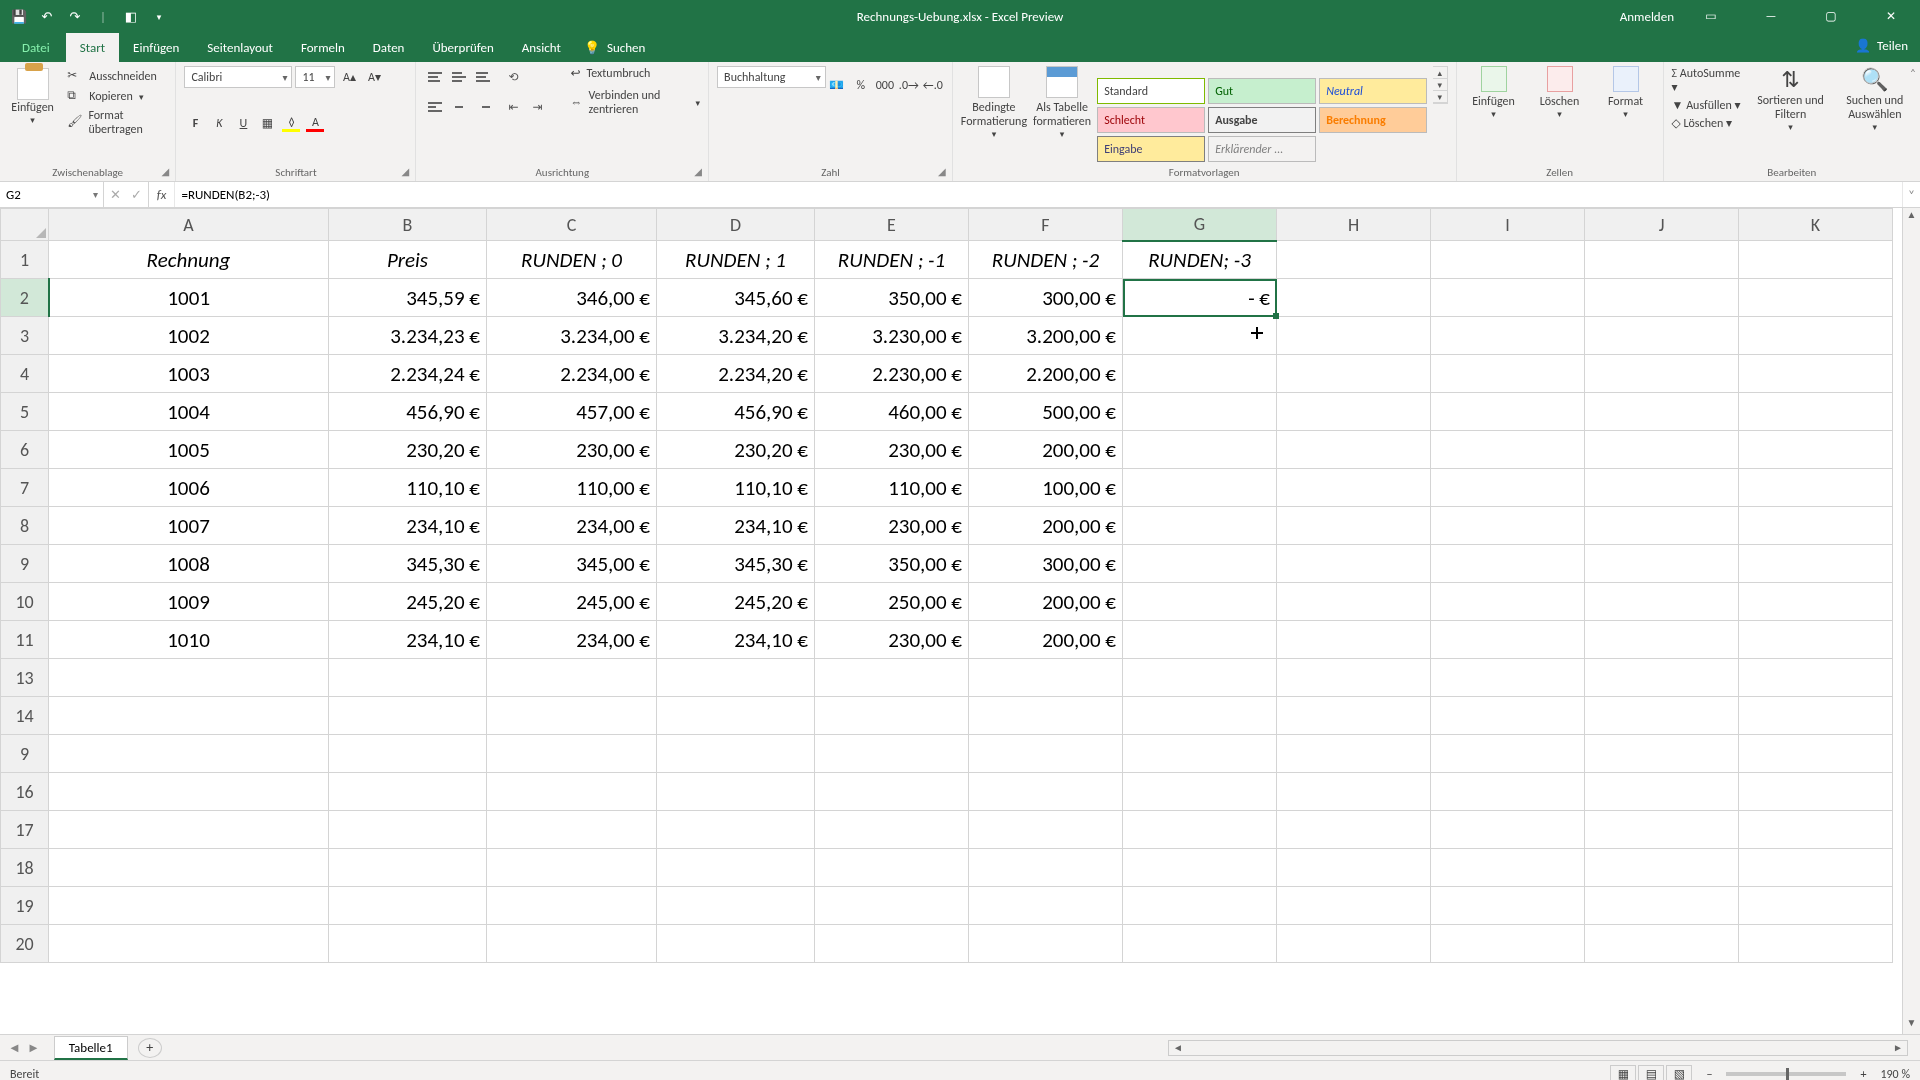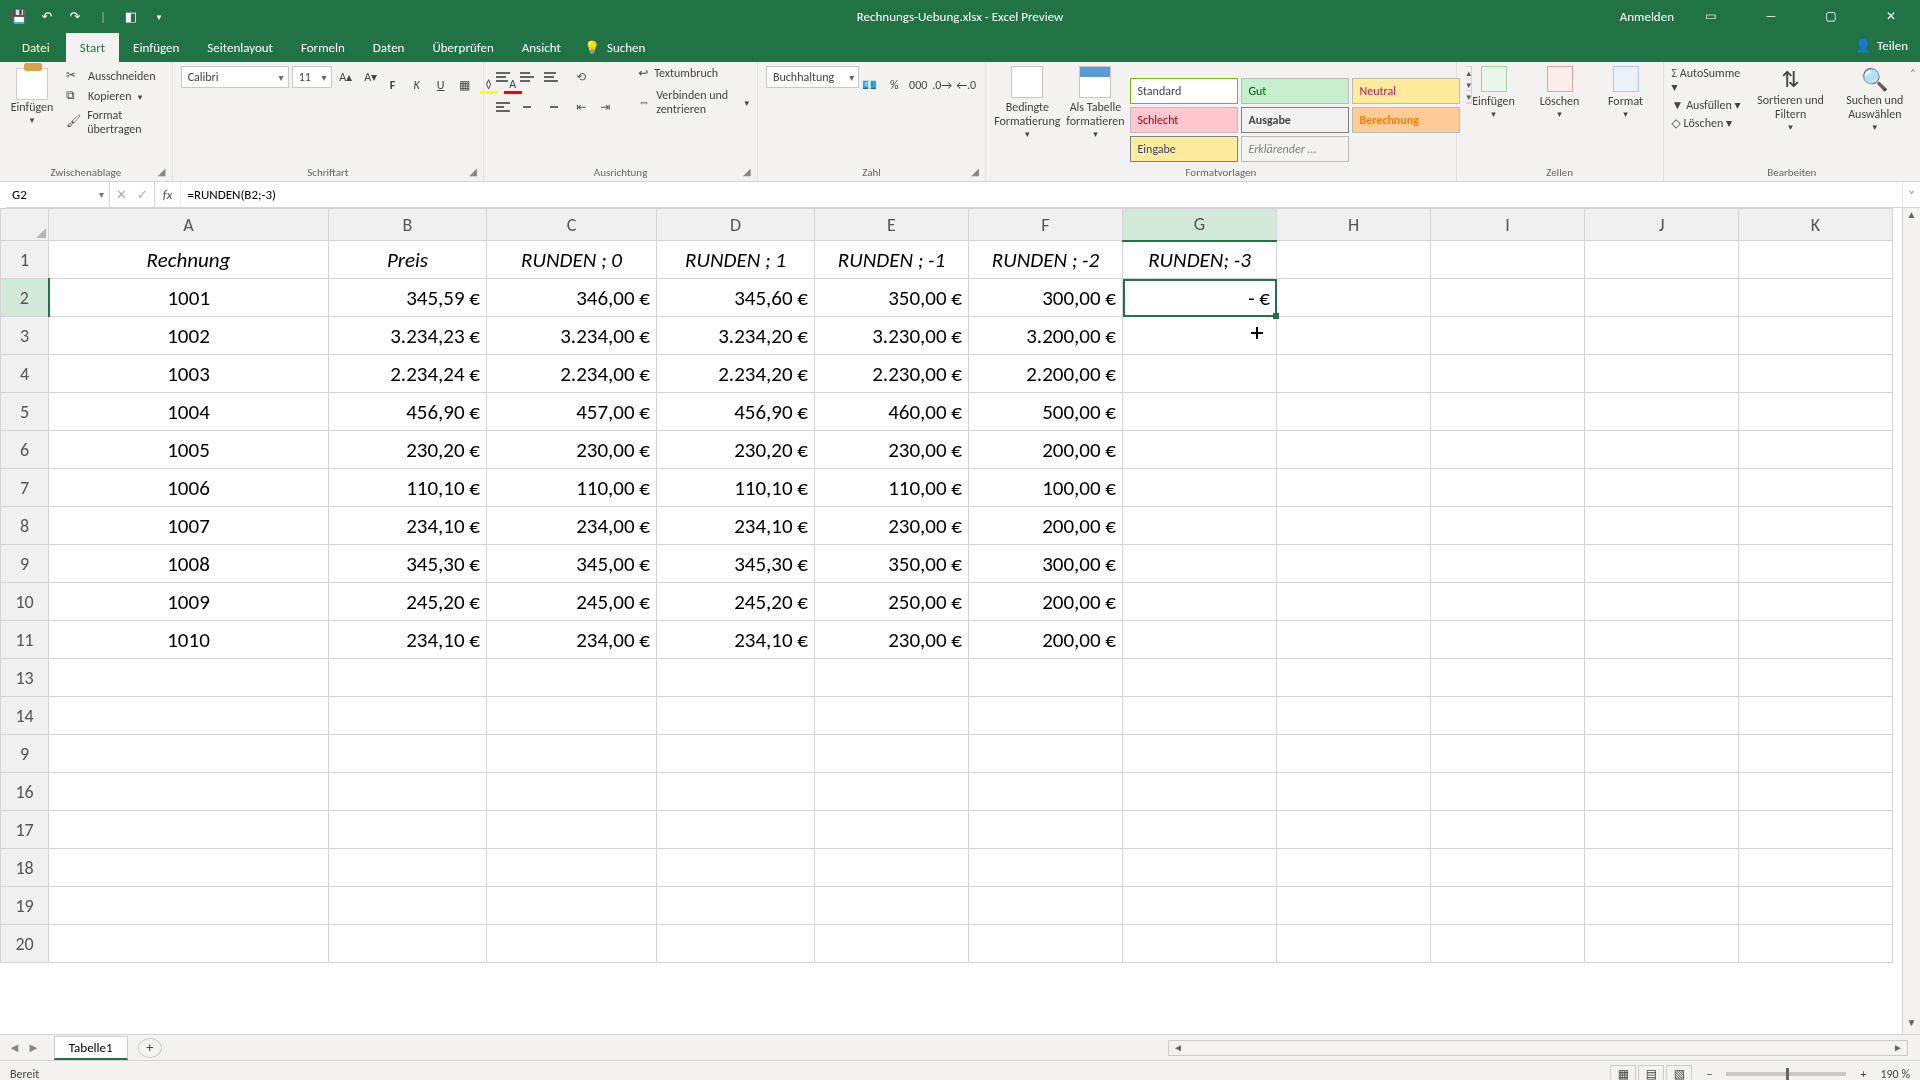--- a/index.html
+++ b/index.html
@@ -8,21 +8,21 @@
 
 .title-bar { height: 32px; background: #217346; color: #fff; display: flex; align-items: center; font-size: 13px; position: relative; }
 .title-bar .qat { display: flex; align-items: center; gap: 10px; padding-left: 10px; }
 .title-bar .qat .ico { width: 18px; height: 18px; display: inline-flex; align-items: center; justify-content: center; font-size: 13px; }
 .title-bar .title { position: absolute; left: 50%; transform: translateX(-50%); font-size: 13px; }
 .title-bar .right { position: absolute; right: 0; display: flex; align-items: center; gap: 14px; padding-right: 6px; }
 .title-bar .right .win { width: 46px; height: 32px; display: flex; align-items: center; justify-content: center; font-size: 12px; }
 
 
 .tabs-row { height: 30px; background: #217346; display: flex; align-items: flex-end; padding-left: 6px; position: relative; }
-.tabs-row .file-tab { color: #fef9c3; background: #217346; padding: 7px 16px; font-size: 13px; }
+.tabs-row .file-tab { color: #86efac; background: #217346; padding: 7px 16px; font-size: 13px; }
 .tabs-row .tab { color: #fff; padding: 7px 14px; font-size: 13px; cursor: pointer; }
 .tabs-row .tab.active { background: #f3f2f1; color: #217346; }
 .tabs-row .search { display: flex; align-items: center; color: #fff; padding: 7px 10px; gap: 6px; font-size: 13px; }
 .tabs-row .share { position: absolute; right: 12px; top: 6px; color: #fff; font-size: 13px; display: flex; gap: 6px; align-items: center; }
 
 
 .ribbon { height: 120px; background: #f3f2f1; border-bottom: 1px solid #d4d4d4; display: flex; position: relative; font-size: 12px; color: #444; }
 .group { border-right: 1px solid #e1e1e1; padding: 4px 8px 2px; display: flex; flex-direction: column; justify-content: space-between; position: relative; }
 .group-label { text-align: center; font-size: 11px; color: #666; padding: 2px 0 0; }
 .group-body { display: flex; align-items: flex-start; gap: 10px; flex: 1; }
@@ -60,40 +60,40 @@
 .num-row2 { display: flex; gap: 2px; margin-top: 8px; }
 
 .styles-group { min-width: 460px; }
 .styles-body { display: flex; align-items: flex-start; gap: 6px; }
 .style-bigbtn { width: 80px; text-align: center; font-size: 12px; color:#444; }
 .style-bigbtn .ic { width:32px; height:32px; margin:0 auto 2px; border:1px solid #c7c7c7; background:#fff; position:relative;}
 .style-gallery { display: grid; grid-template-columns: repeat(3, 108px); gap: 3px; margin-top: 12px; }
 .style-cell { height: 26px; border: 1px solid #bbb; display: flex; align-items: center; padding: 0 6px; font-size: 12px; }
 .style-standard { background: #fff; border: 1px solid #7fba00; }
 .style-gut { background: #c6efce; color: #006100; }
-.style-neutral { background: #ffeb9c; color: #be185d; }
+.style-neutral { background: #ffeb9c; color: #1d4ed8; font-style: italic; }
 .style-schlecht { background: #ffc7ce; color: #9c0006; }
 .style-ausgabe { background: #f2f2f2; border: 1px solid #7f7f7f; font-weight:bold;}
 .style-berechnung { background: #ffcc99; color: #fa7d00; font-weight:bold;}
 .style-eingabe { background: #ffeb9c; color: #3f3f76; border:1px solid #7f7f7f;}
 .style-erklar { color: #7f7f7f; font-style: italic; }
 .style-more { width:20px; display:flex; flex-direction:column; border:1px solid #d4d4d4; border-left:none;}
 .style-more span{flex:1; display:flex; align-items:center; justify-content:center; font-size:9px; color:#555; border-bottom:1px solid #d4d4d4;}
 
 .cells-group { display:flex; gap:8px; }
 .cells-btn { width:58px; text-align:center; font-size:12px;}
 .cells-btn .ic{ width:26px; height:26px; margin:0 auto 2px; border:1px solid #9fd39f; background:#eaf6ea;}
 
 .edit-group .col { display:flex; flex-direction:column; gap:4px; font-size:12px;}
 
 
 .dlg-launch { position:absolute; right:3px; bottom:3px; width:14px; height:14px; font-size:10px; color:#888; display:flex; align-items:center; justify-content:center;}
 
 
-.formula-bar { height: 26px; border-bottom: 1px solid #d4d4d4; display: flex; align-items: stretch; font-size: 13px; background:#fff;margin-left:6px;}
+.formula-bar { height: 26px; border-bottom: 1px solid #d4d4d4; display: flex; align-items: stretch; font-size: 13px; background:#fff;}
 .name-box { width: 104px; border-right: 1px solid #d4d4d4; display: flex; align-items: center; padding: 0 6px; position:relative;}
 .name-box::after{content:"▾"; position:absolute; right:5px; color:#777; font-size:10px;}
 .fx-btns { display:flex; align-items:center; border-right:1px solid #d4d4d4; padding:0 6px; gap:10px; color:#aaa;}
 .fx-label { display:flex; align-items:center; padding:0 8px; font-style:italic; color:#555; border-right:1px solid #e8e8e8;}
 .formula-input { flex:1; display:flex; align-items:center; padding:0 6px;}
 
 
 .grid-wrap { position: relative; height: 826px; overflow: hidden; background:#fff;}
 table.grid { border-collapse: collapse; table-layout: fixed; }
 .grid th, .grid td { border: 1px solid #d4d4d4; font-family: Calibri, sans-serif; }
@@ -199,21 +199,21 @@
             <span class="ico16">🖌</span>
             <span>Format übertragen</span>
           </div>
       </div>
     </div>
     <div class="group-label">Zwischenablage</div>
     <div class="dlg-launch">◢</div>
   </div>
 
   <div class="group font-group">
-    <div class="group-body" style="flex-direction:row; gap:0;">
+    <div class="group-body" style="flex-direction:column; gap:16px;">
       <div class="font-row1">
         <div class="combo font-name">Calibri</div>
         <div class="combo font-size">11</div>
         <div class="btn-s">A▴</div>
         <div class="btn-s">A▾</div>
       </div>
       <div class="font-row2">
         <div class="btn-s bold">F</div>
         <div class="btn-s italic">K</div>
         <div class="btn-s underline">U</div>

